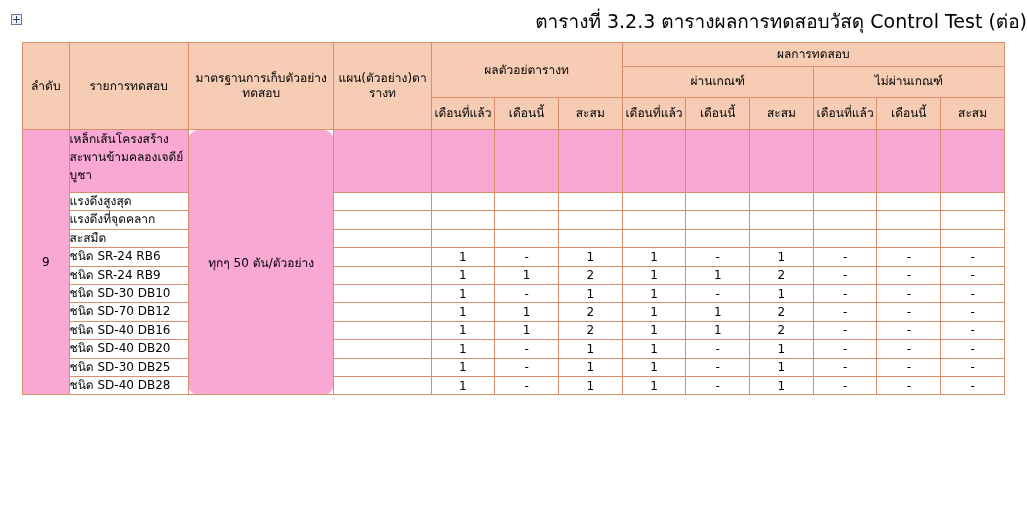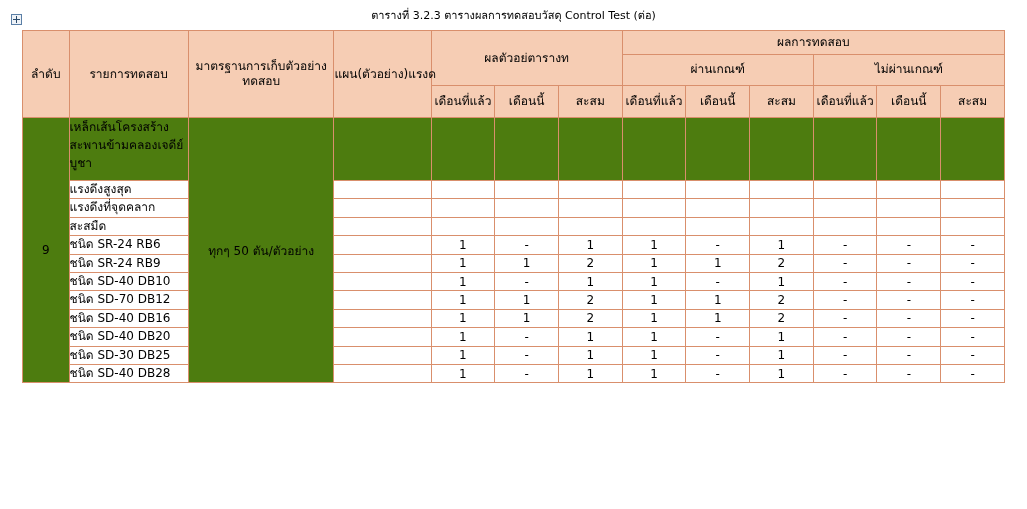--- a/index.html
+++ b/index.html
@@ -9,22 +9,22 @@
   }
   body {
     width: 1027px;
     height: 509px;
     font-family: "DejaVu Sans", "Liberation Sans", sans-serif;
     color: #000000;
     position: relative;
     overflow: hidden;
   }
   .page-title {
-    text-align: center;
-    font-size: 11px;
+    text-align: right;
+    font-size: 19px;
     padding-top: 6px;
     padding-bottom: 6px;
     letter-spacing: 0px;
   }
   .corner-marker {
     position: absolute;
     left: 11px;
     top: 14px;
     width: 11px;
     height: 11px;
@@ -89,23 +89,24 @@
   }
   td.num {
     text-align: center;
     font-size: 12.5px;
     vertical-align: middle;
   }
   td.std {
     text-align: center;
     font-size: 12.5px;
     vertical-align: middle;
+    border-radius: 11px;
   }
   tr.grey td {
-    background: #4d7c0f;
+    background: #f9a8d4;
   }
   td.item-head {
     padding-left: 7px;
     font-size: 12.5px;
     line-height: 1.5;
     vertical-align: top;
     padding-top: 3px;
     height: 62px;
   }
   .colw-1 { width: 46px; }
@@ -135,21 +136,21 @@
       <col class="colw-5">
     <col class="colw-5">
       <col class="colw-5">
       <col class="colw-5">
   </colgroup>
   <thead>
     <tr>
       <th class="tall" rowspan="3">ลำดับ</th>
       <th class="tall" rowspan="3">รายการทดสอบ</th>
       <th class="tall" rowspan="3">มาตรฐานการเก็บตัวอย่างทดสอบ</th>
-      <th class="tall" rowspan="3">แผน(ตัวอย่าง)แรงด</th>
+      <th class="tall" rowspan="3">แผน(ตัวอย่าง)ตารางท</th>
       <th colspan="3" rowspan="2">ผลตัวอย่ตารางท</th>
       <th colspan="6">ผลการทดสอบ</th>
     </tr>
     <tr>
       <th class="mid" colspan="3">ผ่านเกณฑ์</th>
       <th class="mid" colspan="3">ไม่ผ่านเกณฑ์</th>
     </tr>
     <tr>
       <th class="mid">เดือนที่แล้ว</th>
       <th class="mid">เดือนนี้</th>
@@ -237,21 +238,21 @@
       <td class="num">1</td>
       <td class="num">2</td>
       <td class="num">1</td>
       <td class="num">1</td>
       <td class="num">2</td>
       <td class="num">-</td>
       <td class="num">-</td>
       <td class="num">-</td>
     </tr>
     <tr>
-      <td class="item">ชนิด SD-40 DB10</td>
+      <td class="item">ชนิด SD-30 DB10</td>
       <td class="num"></td>
       <td class="num">1</td>
       <td class="num">-</td>
       <td class="num">1</td>
       <td class="num">1</td>
       <td class="num">-</td>
       <td class="num">1</td>
       <td class="num">-</td>
       <td class="num">-</td>
       <td class="num">-</td>

